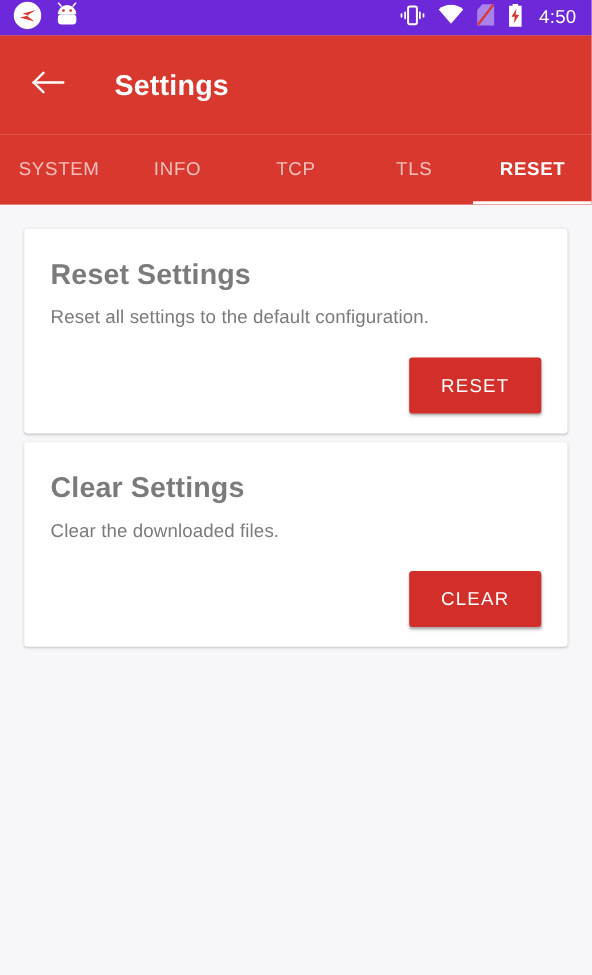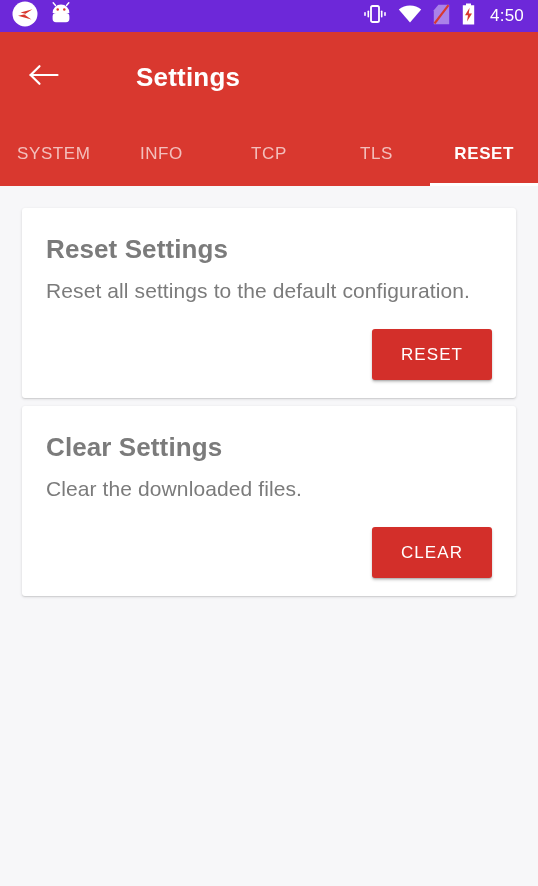--- a/index.html
+++ b/index.html
@@ -44,21 +44,20 @@
   }
   .sicon { display: block; }
 
   
   .app-bar {
     height: 90px;
     background: #d9382f;
     display: flex;
     align-items: center;
     padding-left: 24px;
-    gap: 32px;
   }
   .back-btn {
     width: 40px;
     height: 40px;
     display: flex;
     align-items: center;
     justify-content: center;
     cursor: pointer;
     flex: 0 0 auto;
   }
@@ -122,21 +121,21 @@
   }
 
   .card-title {
     color: #7b7b7b;
     font-size: 26px;
     font-weight: bold;
     letter-spacing: 0.1px;
   }
   .card-desc {
     color: #7b7b7b;
-    font-size: 21px;
+    font-size: 17px;
     margin-top: 14px;
     letter-spacing: 0.1px;
   }
   .card-actions {
     display: flex;
     justify-content: flex-end;
     margin-top: 26px;
   }
 
   .action-btn {

